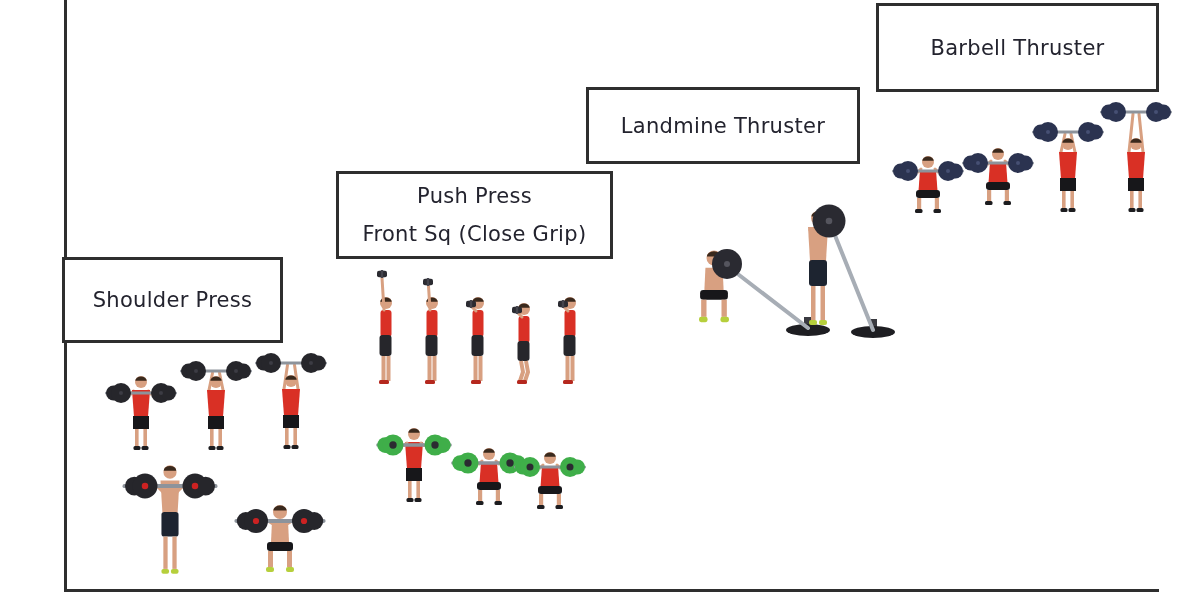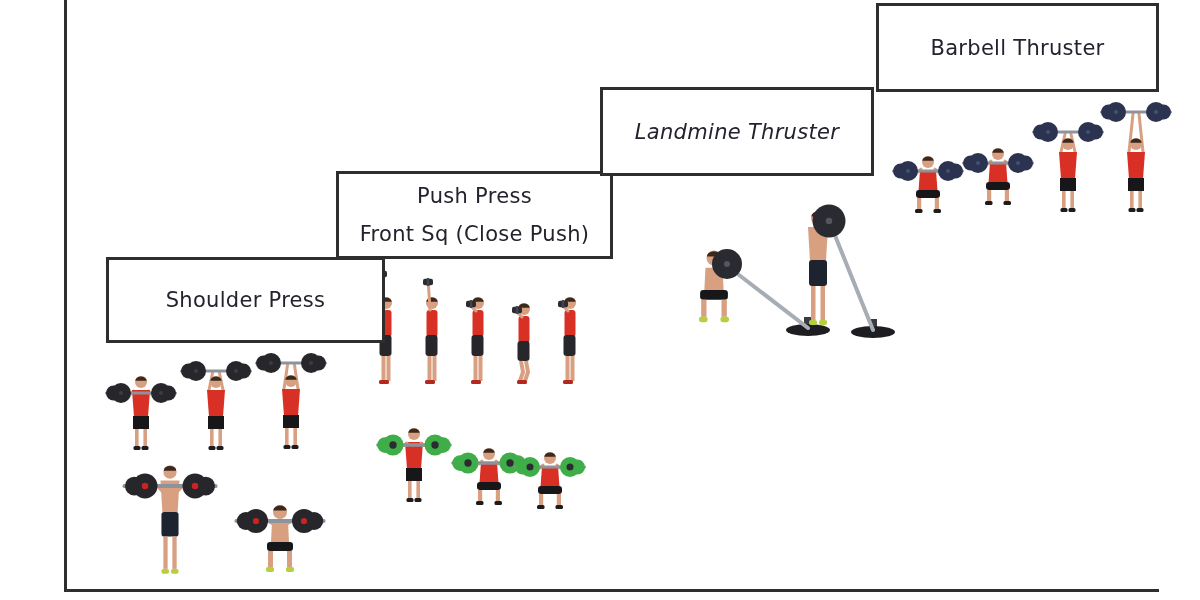--- a/index.html
+++ b/index.html
@@ -131,28 +131,28 @@
       <g id="u-lmbase">
         <rect x="-4" y="-13" width="8" height="10" fill="#3a3a40"></rect>
         <ellipse rx="22" ry="6" fill="#1e1e22"></ellipse>
       </g>
     </defs>
   </svg>
 
   <div class="edge" style="left:64px;top:0;width:3px;height:592px;"></div>
   <div class="edge" style="left:64px;top:589px;width:1095px;height:3px;"></div>
 
-  <div class="step-box" style="left:62px;top:257px;width:279px;height:86px;margin-left:44px;">
+  <div class="step-box" style="left:62px;top:257px;width:221px;height:86px;">
     <span>Shoulder Press</span>
   </div>
   <div class="step-box" style="left:336px;top:171px;width:277px;height:88px;">
     <span>Push Press</span>
-    <span>Front Sq (Close Push)</span>
-  </div>
-  <div class="step-box" style="left:600px;top:87px;width:274px;height:89px;font-style:italic;">
+    <span>Front Sq (Close Grip)</span>
+  </div>
+  <div class="step-box" style="left:586px;top:87px;width:274px;height:77px;">
     <span>Landmine Thruster</span>
   </div>
   <div class="step-box" style="left:876px;top:3px;width:283px;height:89px;">
     <span>Barbell Thruster</span>
   </div>
 
   <div class="scene" role="img" style="left:103px;top:350px;width:230px;height:105px;" aria-label="Three-frame shoulder press sequence: athlete in red tank top pressing a black-plate barbell from the front rack to overhead lockout">
     <svg viewBox="0 0 230 105">
       <g>
         <path class="arm" d="M30.5 41L28 44M45.5 41L48 44"></path>

